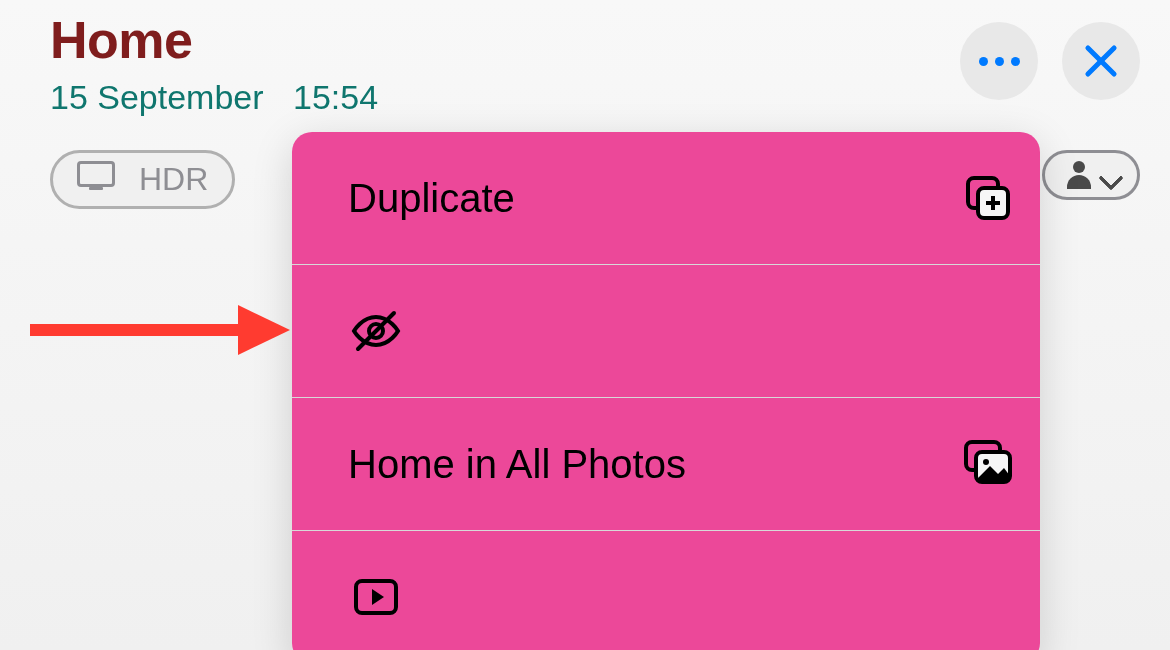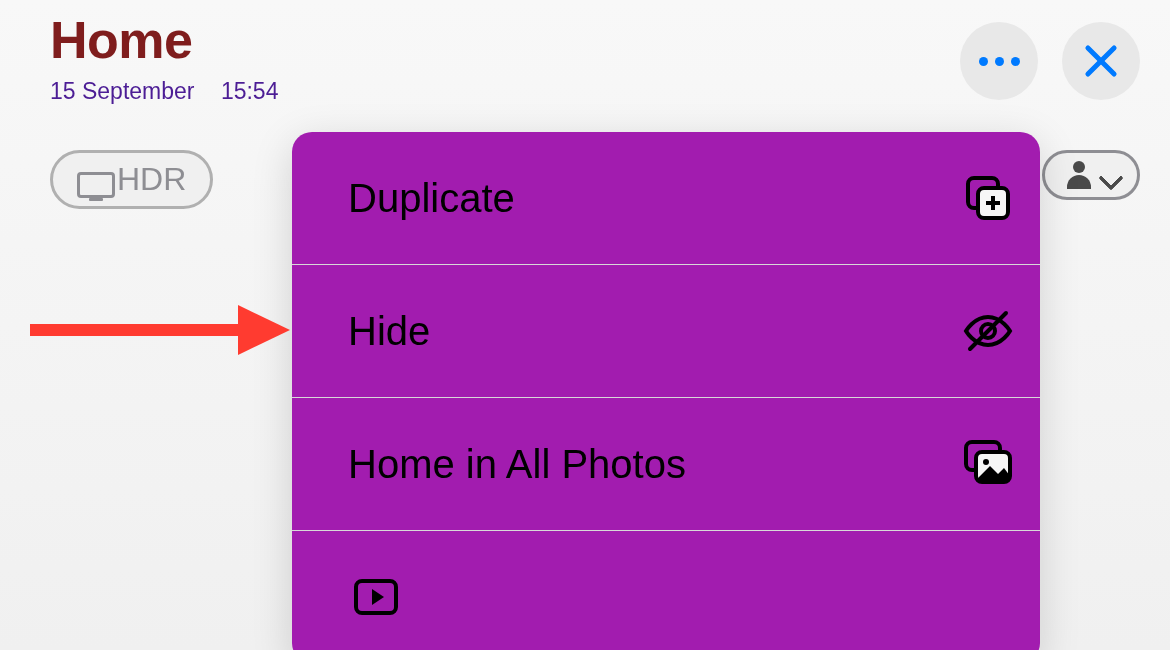--- a/index.html
+++ b/index.html
@@ -22,22 +22,22 @@
     }
     
     .title {
       font-size: 52px;
       font-weight: 700;
       color: #7f1d1d;
       letter-spacing: -0.5px;
     }
     
     .subtitle {
-      font-size: 23px;
-      color: #4c1d95;
+      font-size: 34px;
+      color: #0f766e;
       margin-top: 8px;
       font-weight: 400;
     }
     
     .subtitle-date {
       display: inline;
     }
     
     .subtitle-time {
       display: inline;
@@ -103,22 +103,22 @@
     
     .badge-row {
       position: absolute;
       top: 150px;
       left: 50px;
       right: 30px;
     }
     
     .hdr-badge {
       display: inline-flex;
-      align-items: flex-end;
-      gap: 2px;
+      align-items: flex-start;
+      gap: 24px;
       padding: 8px 24px;
       border: 3px solid #b0b0b0;
       border-radius: 32px;
       background: #f0f0f0;
     }
     
     .hdr-icon {
       width: 38px;
       height: 26px;
       border: 3px solid #8e8e93;
@@ -216,21 +216,21 @@
       box-shadow: 0 10px 40px rgba(0,0,0,0.15);
       overflow: hidden;
     }
     
     .menu-item {
       display: flex;
       align-items: center;
       justify-content: space-between;
       padding: 38px 24px 38px 56px;
       cursor: pointer;
-      background: #a21caf;
+      background: #ec4899;
     }
     
     .menu-item + .menu-item {
       border-top: 1px solid #d8d8d8;
     }
     
     .menu-label {
       font-size: 40px;
       color: #000;
       font-weight: 400;
@@ -321,21 +321,20 @@
       <svg viewBox="0 0 56 56" fill="none" stroke="#000" stroke-width="4">
         <rect x="8" y="8" width="30" height="30" rx="6"></rect>
         <rect x="18" y="18" width="30" height="30" rx="6" fill="#f6f6f6"></rect>
         <line x1="33" y1="26" x2="33" y2="40"></line>
         <line x1="26" y1="33" x2="40" y2="33"></line>
       </svg>
     </span>
   </div>
 
   <div class="menu-item">
-    <span class="menu-label">Hide</span>
     <span class="menu-icon">
       <svg viewBox="0 0 56 56" fill="none" stroke="#000" stroke-width="4">
         <path d="M6 28 C6 28 14 14 28 14 C42 14 50 28 50 28 C50 28 42 42 28 42 C14 42 6 28 6 28 Z"></path>
         <circle cx="28" cy="28" r="7"></circle>
         <line x1="10" y1="46" x2="46" y2="10" stroke-linecap="round"></line>
       </svg>
     </span>
   </div>
 
   <div class="menu-item">

